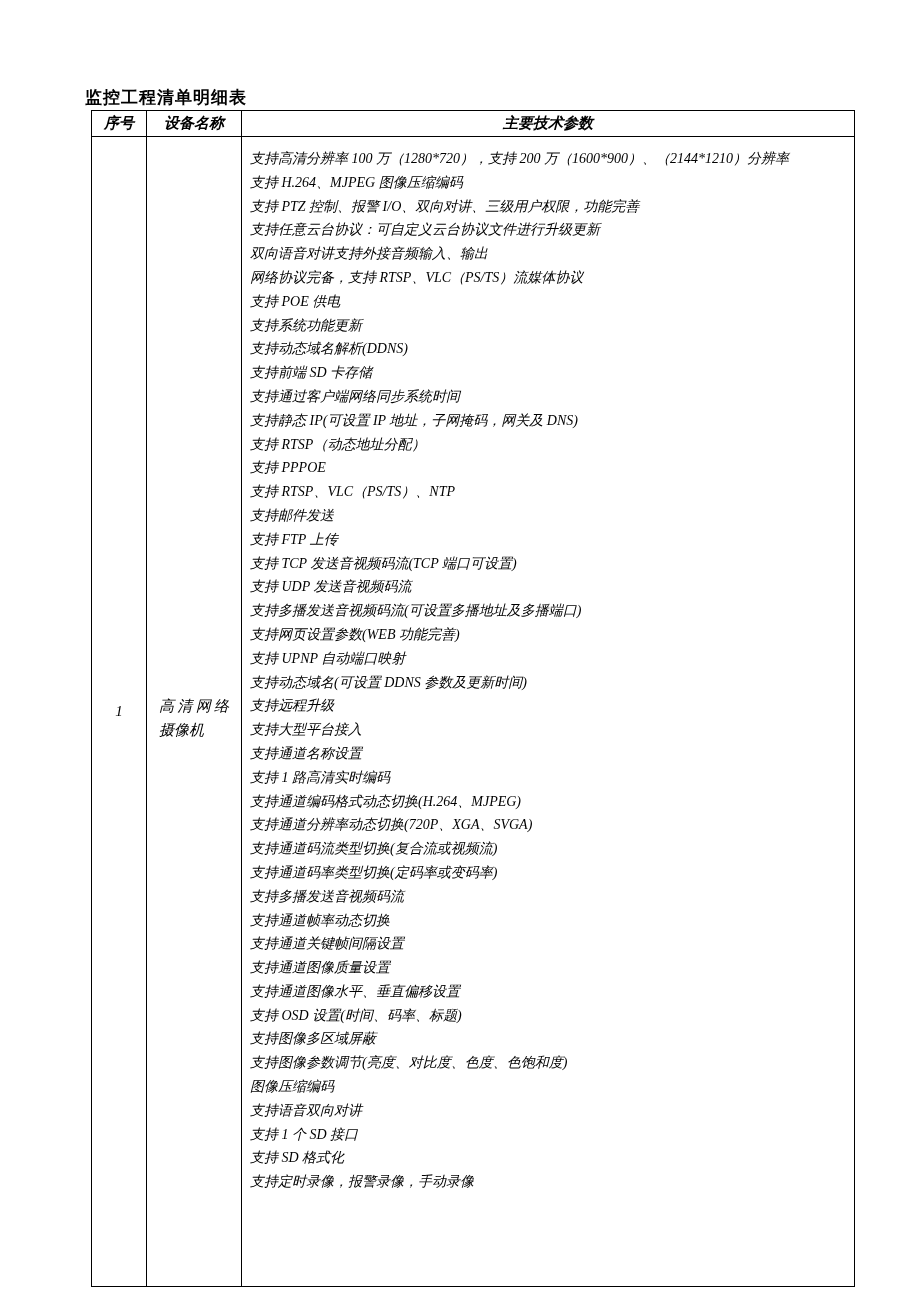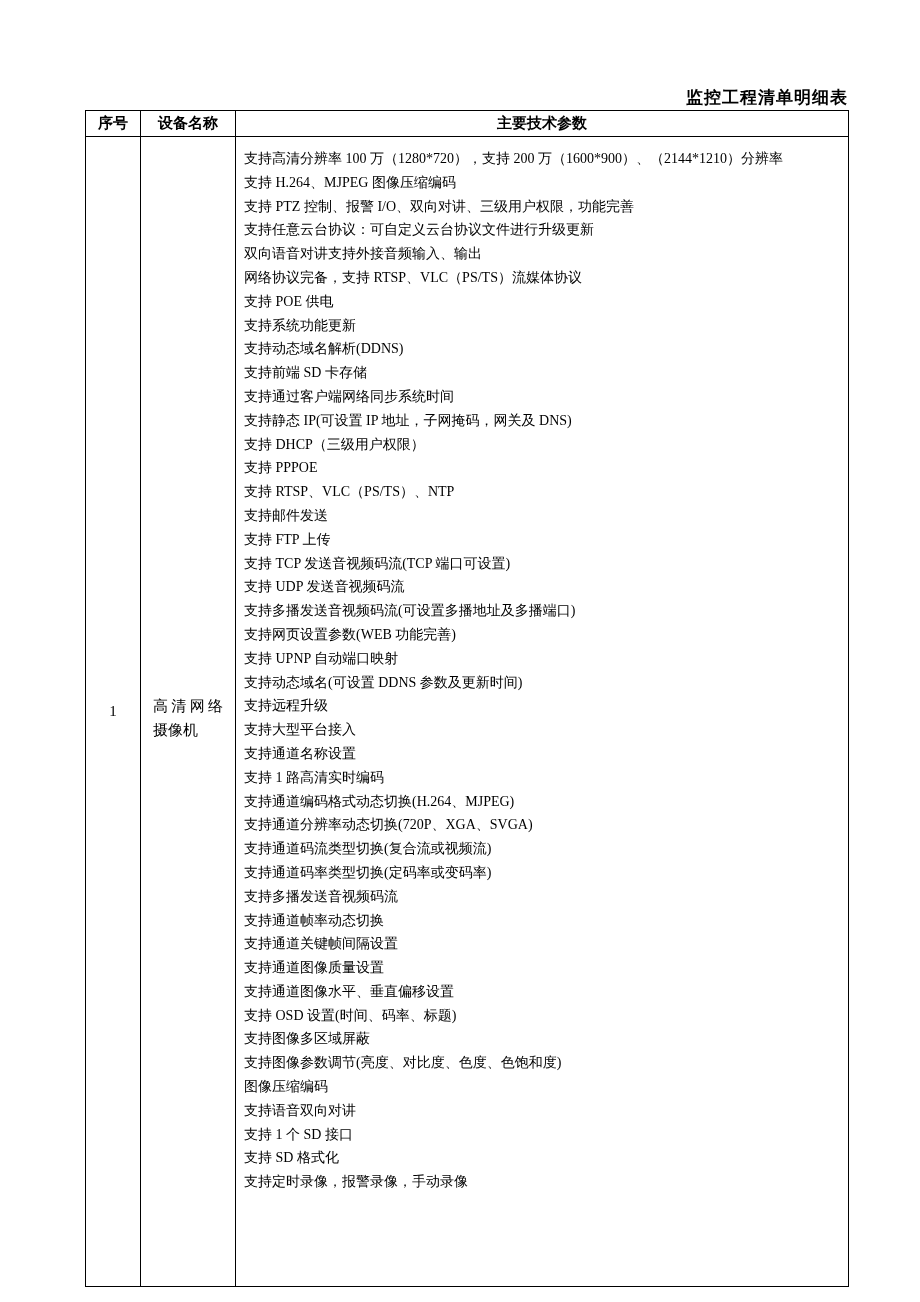--- a/index.html
+++ b/index.html
@@ -16,32 +16,33 @@
     width: 920px;
     height: 1302px;
     background: #fff;
     overflow: hidden;
   }
   .doc-title {
     position: absolute;
     top: 86px;
     left: 85px;
     width: 763px;
-    text-align: right;
+    text-align: left;
     font-weight: bold;
     font-size: 17px;
     letter-spacing: 1px;
   }
   table.spec-table {
     position: absolute;
     top: 110px;
-    left: 85px;
+    left: 91px;
     width: 763px;
     border-collapse: collapse;
     table-layout: fixed;
+    font-style: italic;
   }
   table.spec-table th,
   table.spec-table td {
     border: 1px solid #000;
   }
   th.hdr {
     height: 26px;
     font-size: 15px;
     font-weight: bold;
     text-align: center;
@@ -110,21 +111,21 @@
             <div class="spec-line">支持 PTZ 控制、报警 I/O、双向对讲、三级用户权限，功能完善</div>
             <div class="spec-line">支持任意云台协议：可自定义云台协议文件进行升级更新</div>
             <div class="spec-line">双向语音对讲支持外接音频输入、输出</div>
             <div class="spec-line">网络协议完备，支持 RTSP、VLC（PS/TS）流媒体协议</div>
             <div class="spec-line">支持 POE 供电</div>
             <div class="spec-line">支持系统功能更新</div>
             <div class="spec-line">支持动态域名解析(DDNS)</div>
             <div class="spec-line">支持前端 SD 卡存储</div>
             <div class="spec-line">支持通过客户端网络同步系统时间</div>
             <div class="spec-line">支持静态 IP(可设置 IP 地址，子网掩码，网关及 DNS)</div>
-            <div class="spec-line">支持 DHCP（三级用户权限）</div>
+            <div class="spec-line">支持 RTSP（动态地址分配）</div>
             <div class="spec-line">支持 PPPOE</div>
             <div class="spec-line">支持 RTSP、VLC（PS/TS）、NTP</div>
             <div class="spec-line">支持邮件发送</div>
             <div class="spec-line">支持 FTP 上传</div>
             <div class="spec-line">支持 TCP 发送音视频码流(TCP 端口可设置)</div>
             <div class="spec-line">支持 UDP 发送音视频码流</div>
             <div class="spec-line">支持多播发送音视频码流(可设置多播地址及多播端口)</div>
             <div class="spec-line">支持网页设置参数(WEB 功能完善)</div>
             <div class="spec-line">支持 UPNP 自动端口映射</div>
             <div class="spec-line">支持动态域名(可设置 DDNS 参数及更新时间)</div>

